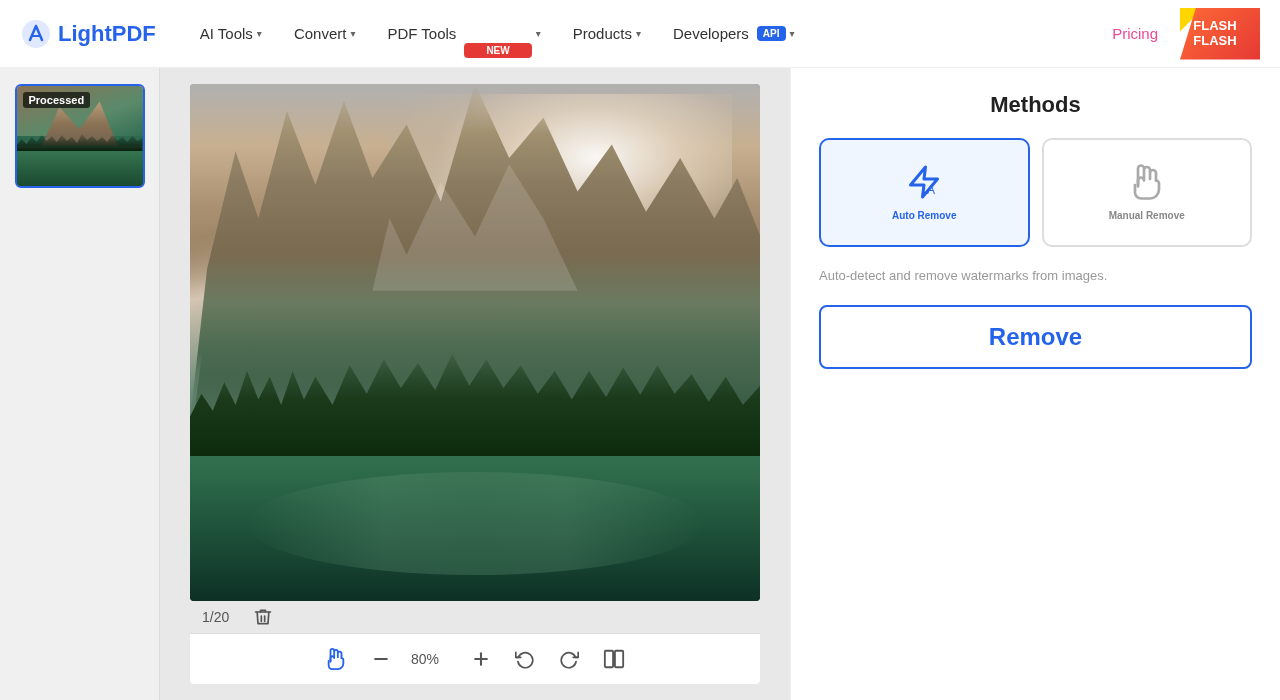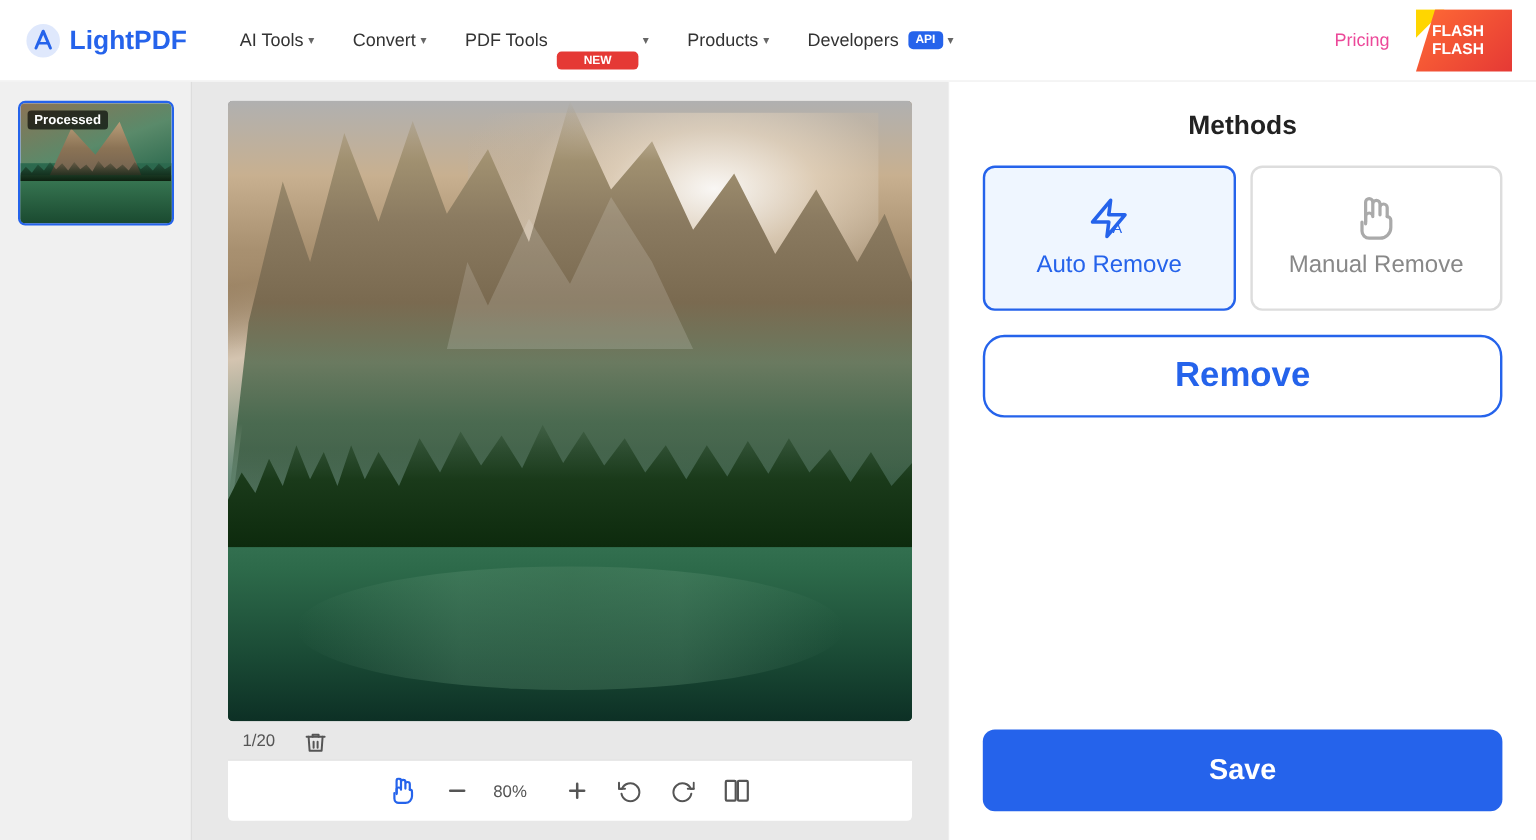--- a/index.html
+++ b/index.html
@@ -321,37 +321,37 @@
     .method-card.active {
       border-color: #2563eb;
       background: #eff6ff;
     }
     .method-icon {
       font-size: 32px;
     }
     .method-icon.active { color: #2563eb; }
     .method-icon.inactive { color: #aaa; }
     .method-label {
-      font-size: 20px;
-      font-weight: 400;
+      font-size: 10px;
+      font-weight: 700;
     }
     .method-label.active { color: #2563eb; }
     .method-label.inactive { color: #888; }
     .method-description {
       font-size: 13px;
       color: #999;
       line-height: 1.4;
     }
     .remove-button {
       border: 2px solid #2563eb;
       color: #2563eb;
       background: #fff;
-      border-radius: 18px;
+      border-radius: 8px;
       padding: 16px;
-      font-size: 29px;
+      font-size: 24px;
       font-weight: 600;
       cursor: pointer;
       text-align: center;
       width: 100%;
     }
     .spacer { flex: 1; }
     .save-button {
       background: #2563eb;
       color: #fff;
       border: none;
@@ -446,21 +446,21 @@
         <div style="position:absolute;top:5%;left:20%;right:20%;height:35%;background:rgba(255,255,255,0.15);clip-path:polygon(20% 100%,25% 60%,30% 80%,40% 40%,50% 70%,60% 30%,70% 60%,80% 100%);z-index:4;"></div>
 
         <div style="position:absolute;bottom:28%;left:0;right:0;height:22%;background:linear-gradient(180deg,transparent 0%,#1a3a1a 50%,#0d2a0d 100%);clip-path:polygon(0 100%,0 65%,2% 45%,4% 60%,6% 35%,8% 55%,10% 25%,12% 50%,14% 30%,16% 55%,18% 25%,20% 50%,22% 30%,25% 55%,28% 20%,31% 45%,34% 15%,37% 40%,40% 18%,43% 42%,46% 10%,49% 38%,52% 15%,55% 40%,58% 20%,61% 45%,64% 25%,67% 50%,70% 25%,73% 48%,76% 22%,79% 46%,82% 20%,85% 45%,88% 28%,91% 52%,94% 30%,97% 55%,100% 38%,100% 100%);z-index:5;"></div>
 
         <div class="lake-overlay" style="z-index:4;"></div>
 
         <div style="position:absolute;bottom:5%;left:10%;right:10%;height:20%;background:linear-gradient(90deg,transparent 0%,rgba(100,150,120,0.3) 30%,rgba(80,130,100,0.4) 50%,rgba(100,150,120,0.3) 70%,transparent 100%);z-index:5;border-radius:50%;"></div>
       </div>
     </div>
 
-    <div style="display:flex;align-items:flex-end;width:100%;max-width:570px;">
+    <div style="display:flex;align-items:center;width:100%;max-width:570px;">
       <span class="page-info" style="position:static;font-size:14px;color:#555;padding:8px 12px;">1/20</span>
       <button class="toolbar-btn" style="margin-left:8px;">
         <svg width="20" height="20" viewBox="0 0 24 24" fill="none" stroke="currentColor" stroke-width="2" stroke-linecap="round" stroke-linejoin="round">
             <polyline points="3,6 5,6 21,6"></polyline>
             <path d="M19,6l-1,14H6L5,6"></path>
             <path d="M10,11v6M14,11v6"></path>
             <path d="M9,6V4h6v2"></path>
           </svg>
       </button>
     </div>
@@ -525,21 +525,21 @@
           <svg width="36" height="36" viewBox="0 0 24 24" fill="none" stroke="#aaa" stroke-width="1.8" stroke-linecap="round" stroke-linejoin="round">
             <path d="M18 11V6a2 2 0 0 0-2-2v0a2 2 0 0 0-2 2v0M14 10V4a2 2 0 0 0-2-2v0a2 2 0 0 0-2 2v0m0 6V3a2 2 0 0 0-2-2v0a2 2 0 0 0-2 2v12"></path>
             <path d="M6 14v-3a2 2 0 0 1 2-2v0a2 2 0 0 1 2 2v0"></path>
             <path d="M18 11a2 2 0 0 1 2 2v4a6 6 0 0 1-6 6H8a4 4 0 0 1-4-4v-5"></path>
           </svg>
         </span>
         <span class="method-label inactive">Manual Remove</span>
       </div>
     </div>
 
+    <p class="method-description">Auto-detect and remove watermarks from images.</p>
 
     <button class="remove-button">Remove</button>
 
     <div class="spacer"></div>
 
-    <button class="save-button">Save</button>
   </aside>
 
 </div>
 
 </body></html>

